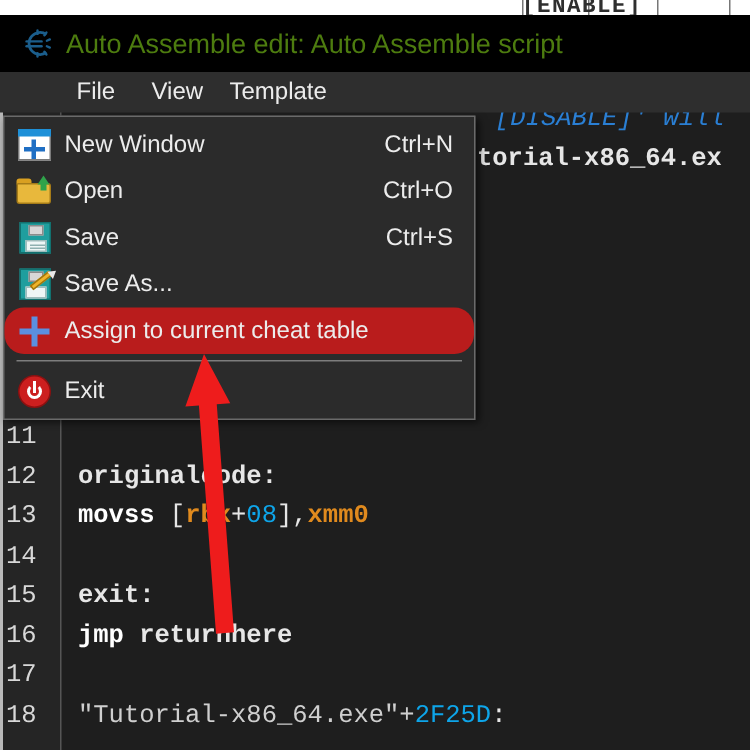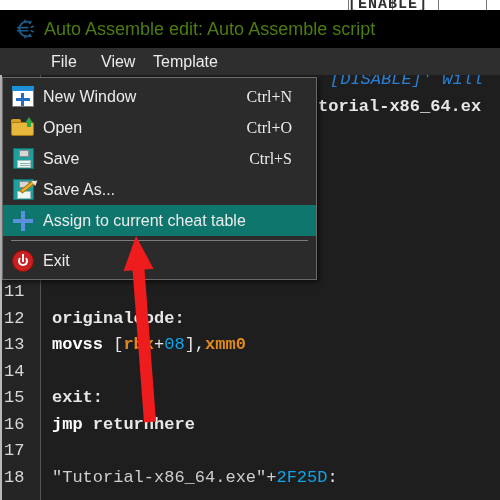--- a/index.html
+++ b/index.html
@@ -165,43 +165,43 @@
     box-shadow: 2px 2px 5px rgba(0,0,0,0.6);
   }
   .mi {
     position: relative;
     height: 31px;
     display: flex;
     align-items: center;
     cursor: default;
   }
   .mi.sel {
-    background: #0f766e;
+    background: #b91c1c;
+    border-radius: 13px;
   }
   .mi-icon {
     position: relative;
     width: 40px;
     min-width: 40px;
     height: 31px;
     display: flex;
     align-items: center;
     justify-content: center;
   }
   .mi-label {
     flex: 1;
     font-size: 16px;
     color: #ececec;
     white-space: nowrap;
   }
   .mi-accel {
     font-size: 16px;
     color: #ececec;
-    padding-right: 24px;
+    padding-right: 14px;
     white-space: nowrap;
-    font-family: Liberation Serif, serif;
   }
   .mi-sep {
     height: 1px;
     background: #7d7d7d;
     margin: 4px 8px 4px 8px;
   }
 
   
   .ic-newwin {
     width: 22px; height: 21px;

